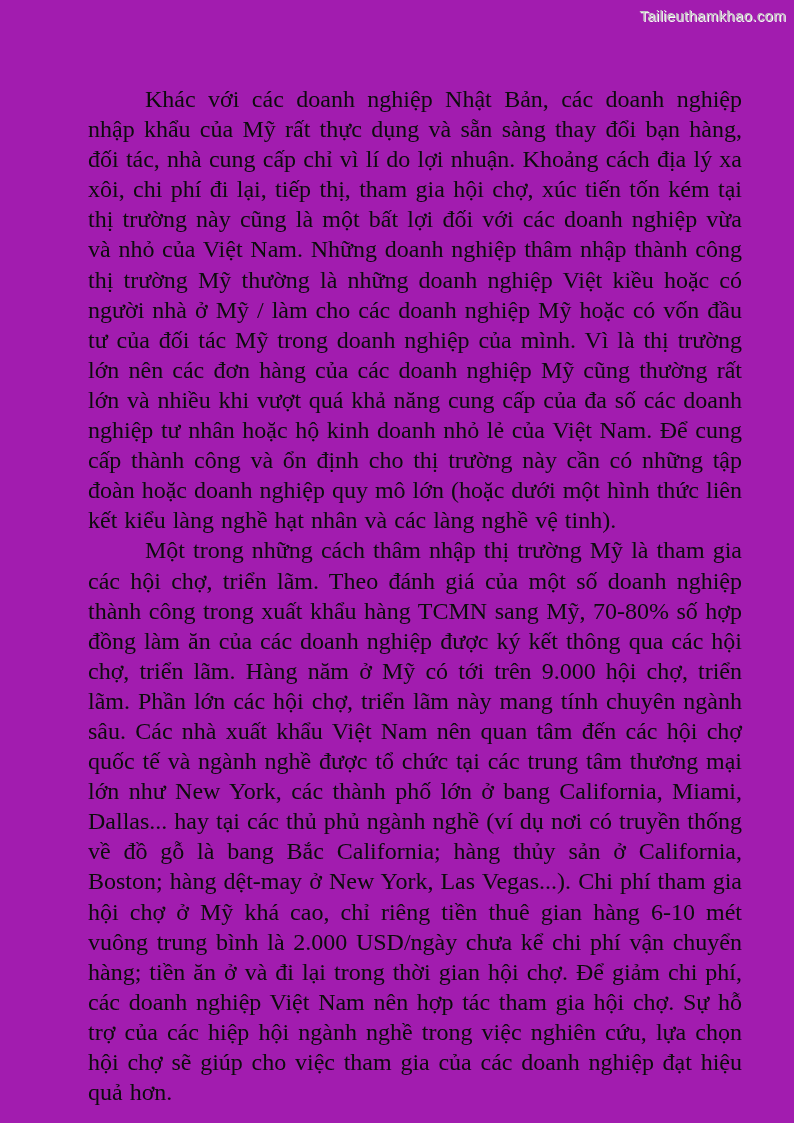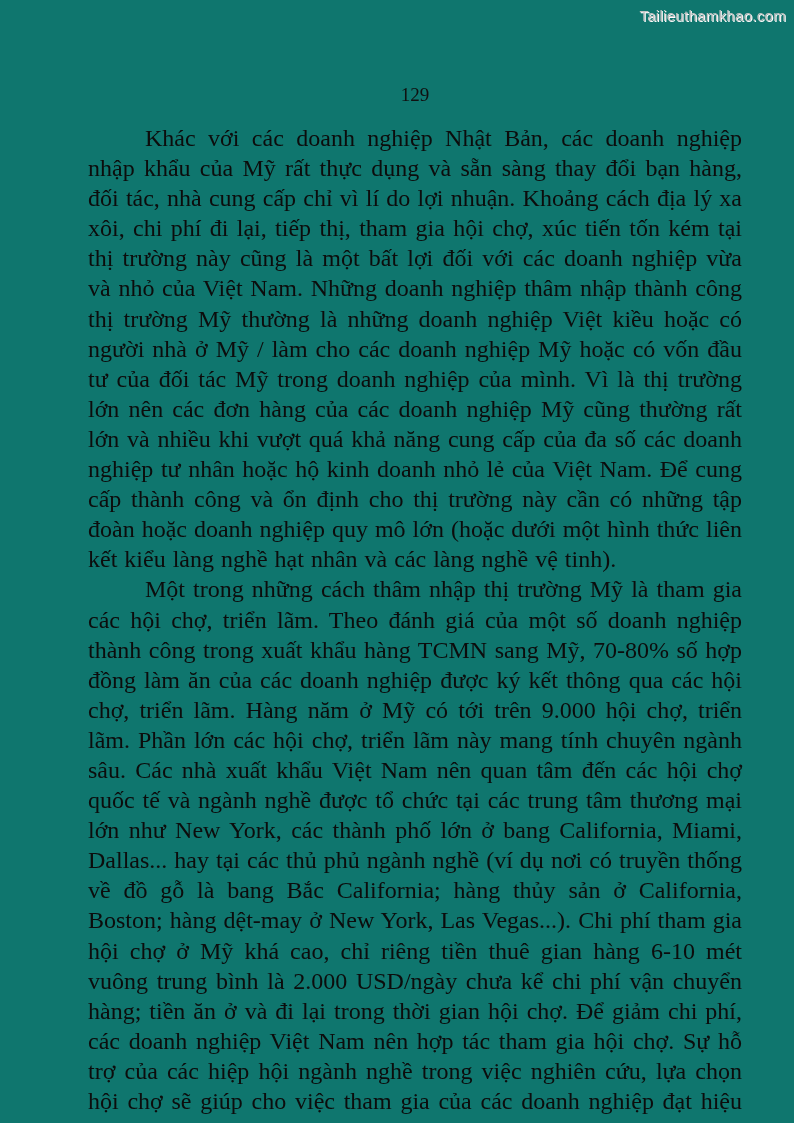--- a/index.html
+++ b/index.html
@@ -4,21 +4,21 @@
 <style>
   html, body {
     margin: 0;
     padding: 0;
     background: #ffffff;
   }
   .page {
     position: relative;
     width: 794px;
     height: 1123px;
-    background: #0f766e;
+    background: #a21caf;
     overflow: hidden;
     font-family: "Liberation Serif", serif;
   }
   .watermark {
     position: absolute;
     top: 7px;
     right: 8px;
     font-family: "Liberation Sans", sans-serif;
     font-size: 15px;
     letter-spacing: 0.3px;
@@ -50,21 +50,20 @@
 </style>
 </head>
 <body>
 
 <div class="page">
 
   <div class="watermark">Tailieuthamkhao.com</div>
 
   <div class="content">
 
-    <div class="page-number">129</div>
 
     <div class="body-text">
       <p>Khác với các doanh nghiệp Nhật Bản, các doanh nghiệp nhập khẩu của Mỹ rất thực dụng và sẵn sàng thay đổi bạn hàng, đối tác, nhà cung cấp chỉ vì lí do lợi nhuận. Khoảng cách địa lý xa xôi, chi phí đi lại, tiếp thị, tham gia hội chợ, xúc tiến tốn kém tại thị trường này cũng là một bất lợi đối với các doanh nghiệp vừa và nhỏ của Việt Nam. Những doanh nghiệp thâm nhập thành công thị trường Mỹ thường là những doanh nghiệp Việt kiều hoặc có người nhà ở Mỹ / làm cho các doanh nghiệp Mỹ hoặc có vốn đầu tư của đối tác Mỹ trong doanh nghiệp của mình. Vì là thị trường lớn nên các đơn hàng của các doanh nghiệp Mỹ cũng thường rất lớn và nhiều khi vượt quá khả năng cung cấp của đa số các doanh nghiệp tư nhân hoặc hộ kinh doanh nhỏ lẻ của Việt Nam. Để cung cấp thành công và ổn định cho thị trường này cần có những tập đoàn hoặc doanh nghiệp quy mô lớn (hoặc dưới một hình thức liên kết kiểu làng nghề hạt nhân và các làng nghề vệ tinh).</p>
       <p>Một trong những cách thâm nhập thị trường Mỹ là tham gia các hội chợ, triển lãm. Theo đánh giá của một số doanh nghiệp thành công trong xuất khẩu hàng TCMN sang Mỹ, 70-80% số hợp đồng làm ăn của các doanh nghiệp được ký kết thông qua các hội chợ, triển lãm. Hàng năm ở Mỹ có tới trên 9.000 hội chợ, triển lãm. Phần lớn các hội chợ, triển lãm này mang tính chuyên ngành sâu. Các nhà xuất khẩu Việt Nam nên quan tâm đến các hội chợ quốc tế và ngành nghề được tổ chức tại các trung tâm thương mại lớn như New York, các thành phố lớn ở bang California, Miami, Dallas... hay tại các thủ phủ ngành nghề (ví dụ nơi có truyền thống về đồ gỗ là bang Bắc California; hàng thủy sản ở California, Boston; hàng dệt-may ở New York, Las Vegas...). Chi phí tham gia hội chợ ở Mỹ khá cao, chỉ riêng tiền thuê gian hàng 6-10 mét vuông trung bình là 2.000 USD/ngày chưa kể chi phí vận chuyển hàng; tiền ăn ở và đi lại trong thời gian hội chợ. Để giảm chi phí, các doanh nghiệp Việt Nam nên hợp tác tham gia hội chợ. Sự hỗ trợ của các hiệp hội ngành nghề trong việc nghiên cứu, lựa chọn hội chợ sẽ giúp cho việc tham gia của các doanh nghiệp đạt hiệu quả hơn.</p>
     </div>
 
   </div>
 
 </div>
 

